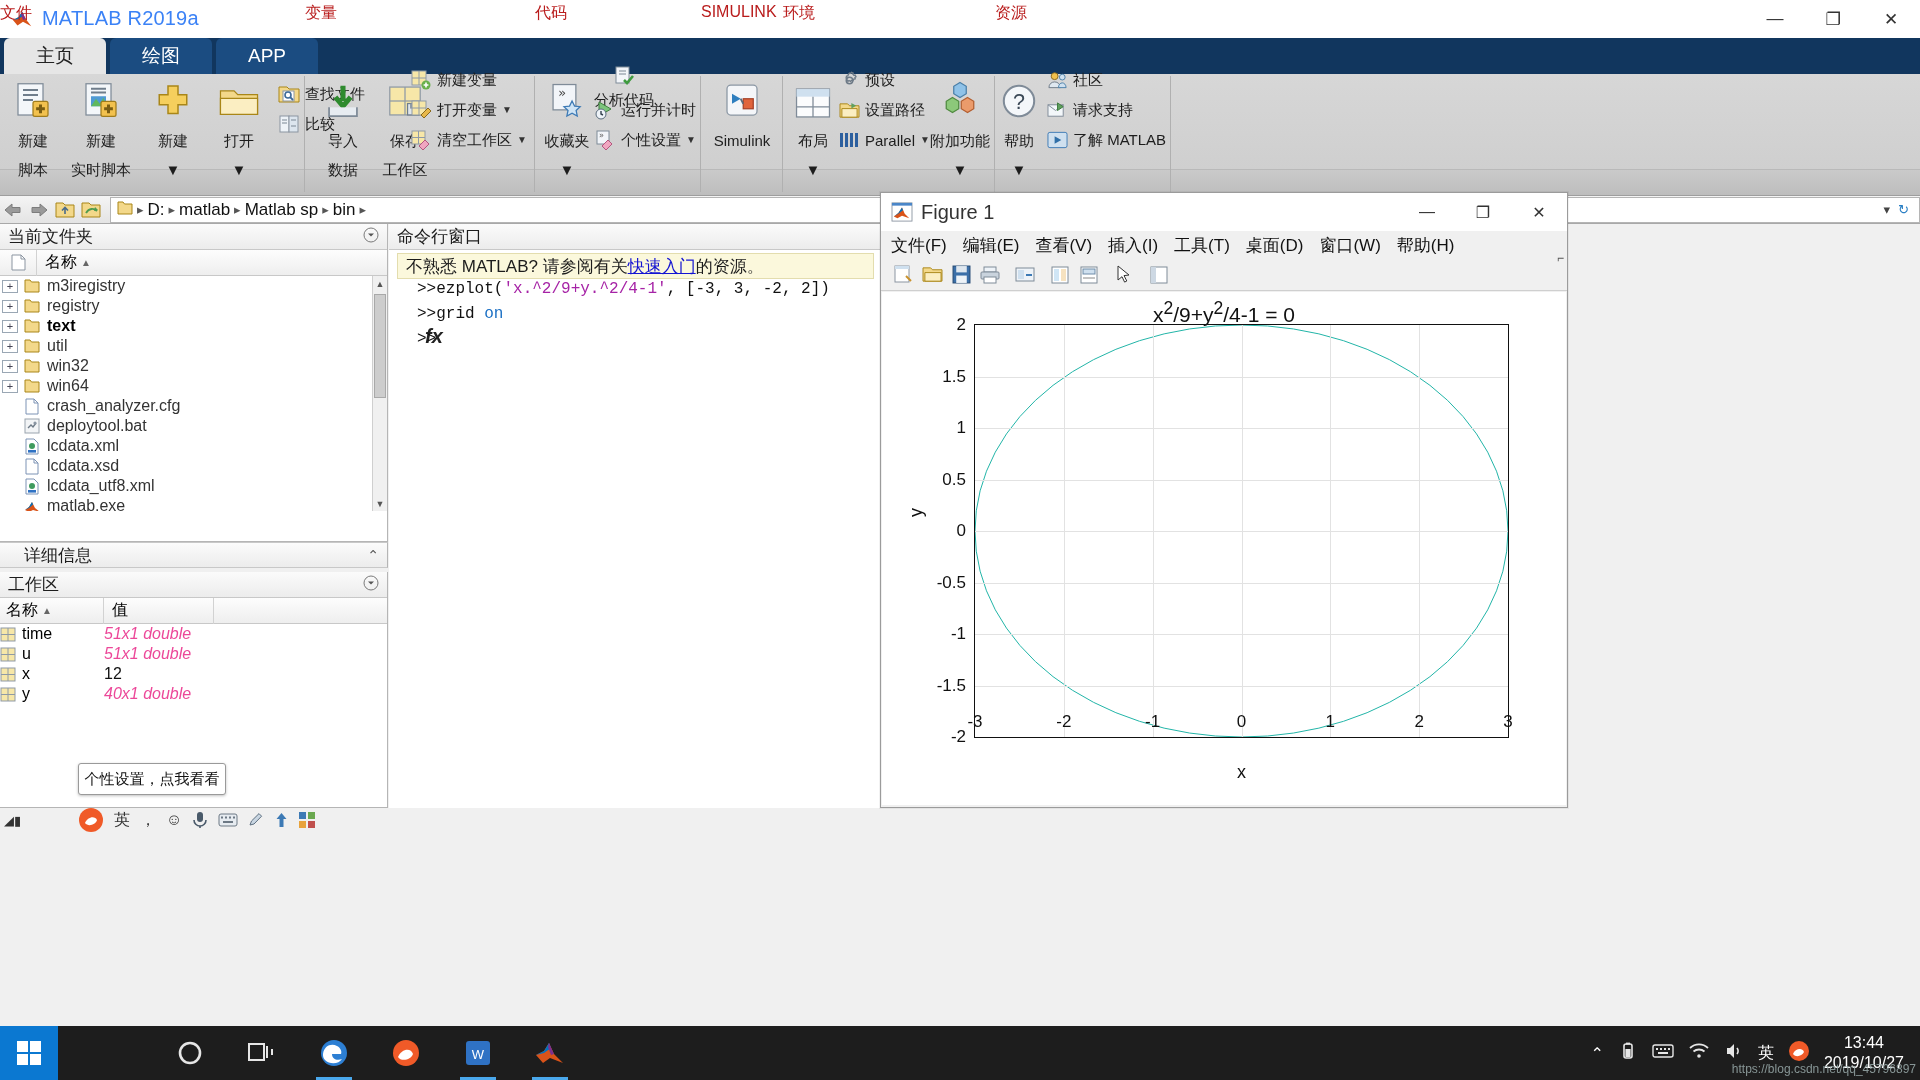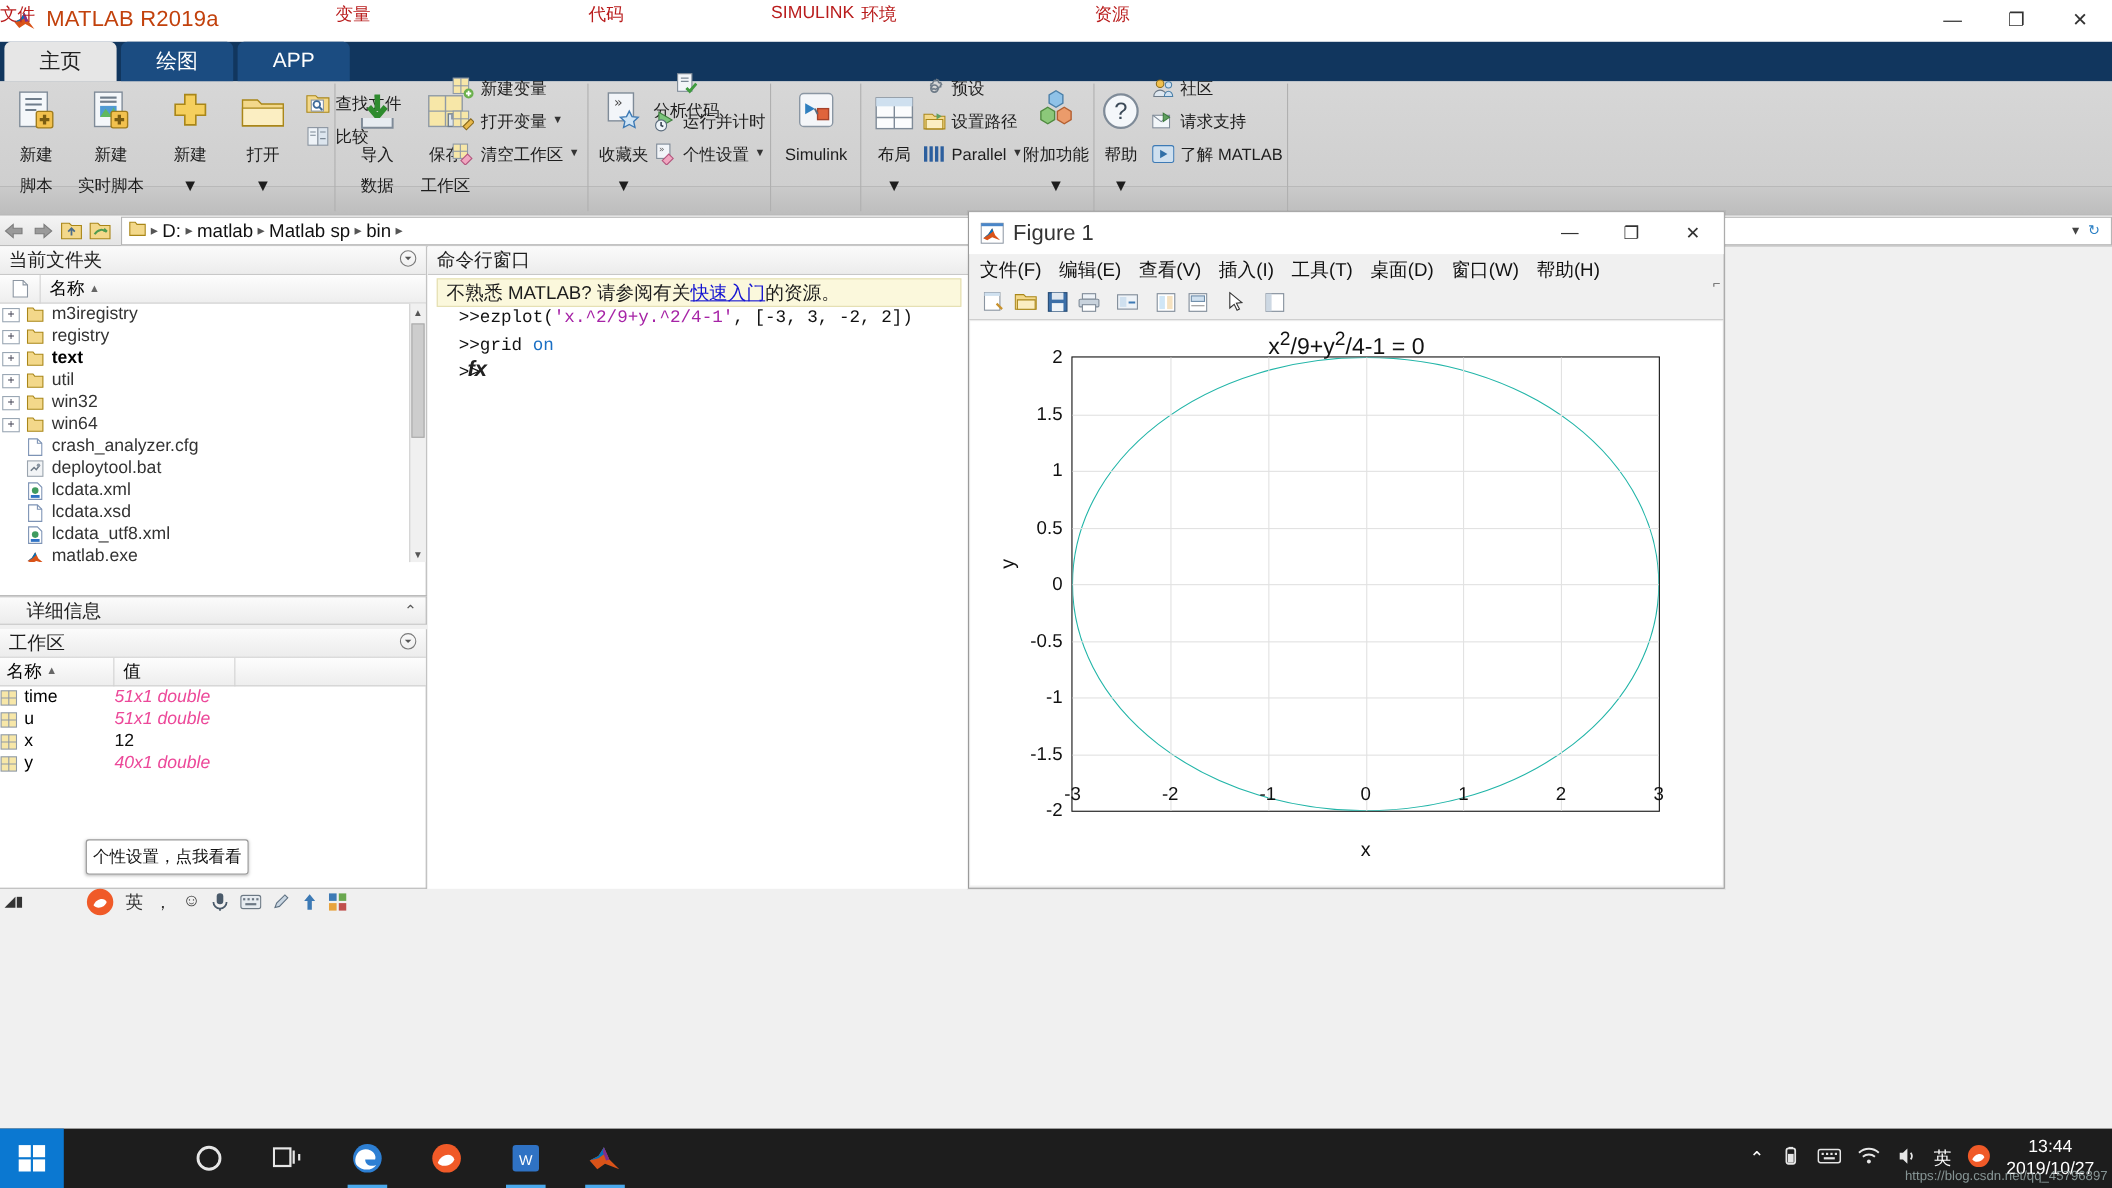--- a/index.html
+++ b/index.html
@@ -8,21 +8,21 @@
     width:1920px; height:1080px; overflow:hidden;
     font-family:"Liberation Sans","DejaVu Sans",sans-serif;
     font-size:17px; color:#000; background:#fff;
     -webkit-font-smoothing:antialiased;
   }
   .app { position:relative; width:1920px; height:1080px; background:#f0f0f0; }
 
   
   .titlebar { position:absolute; left:0; top:0; width:1920px; height:38px; background:#ffffff; }
   .tb-icon { position:absolute; left:12px; top:8px; width:22px; height:22px; }
-  .tb-title { position:absolute; left:42px; top:7px; font-size:20px; color:#c2410c; letter-spacing:.2px; }
+  .tb-title { position:absolute; left:42px; top:7px; font-size:20px; color:#3b82f6; letter-spacing:.2px; }
   .tb-btns { position:absolute; right:0; top:0; height:38px; display:flex; }
   .tb-btn { width:58px; height:38px; display:flex; align-items:center; justify-content:center; font-size:17px; color:#333; }
   .tb-btn:last-child { }
 
   
   .tabstrip { position:absolute; left:0; top:38px; width:1920px; height:36px; background:#11365e; }
   .tab { position:absolute; top:0; height:36px; border-radius:6px 6px 0 0;
          display:flex; align-items:center; justify-content:center; font-size:19px; }
   .tab.inactive { background:#1b4c81; color:#fff; }
   .tab.active { background:#e6e6e6; color:#222; }

